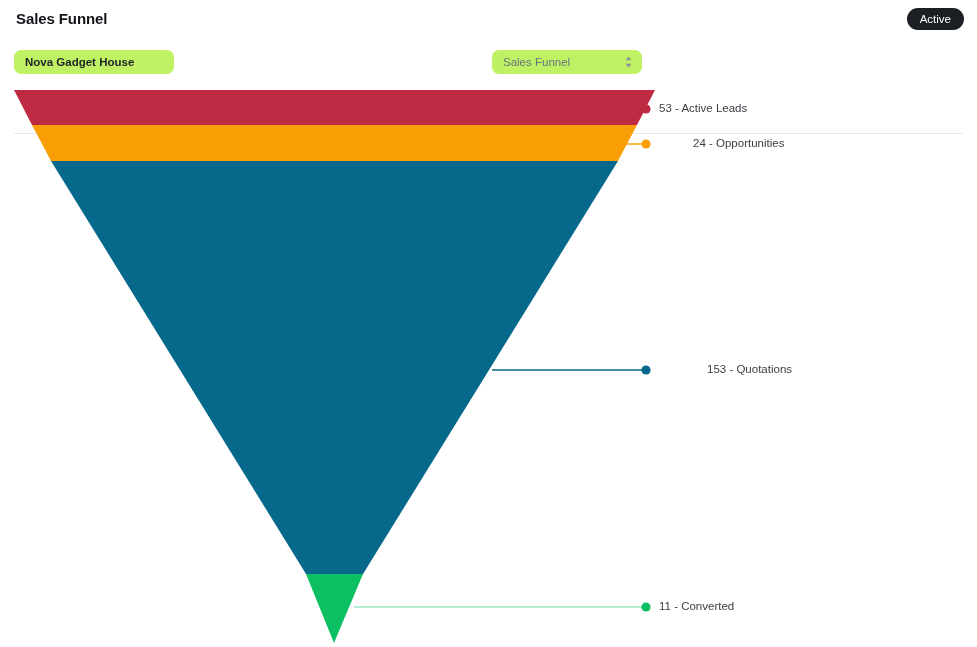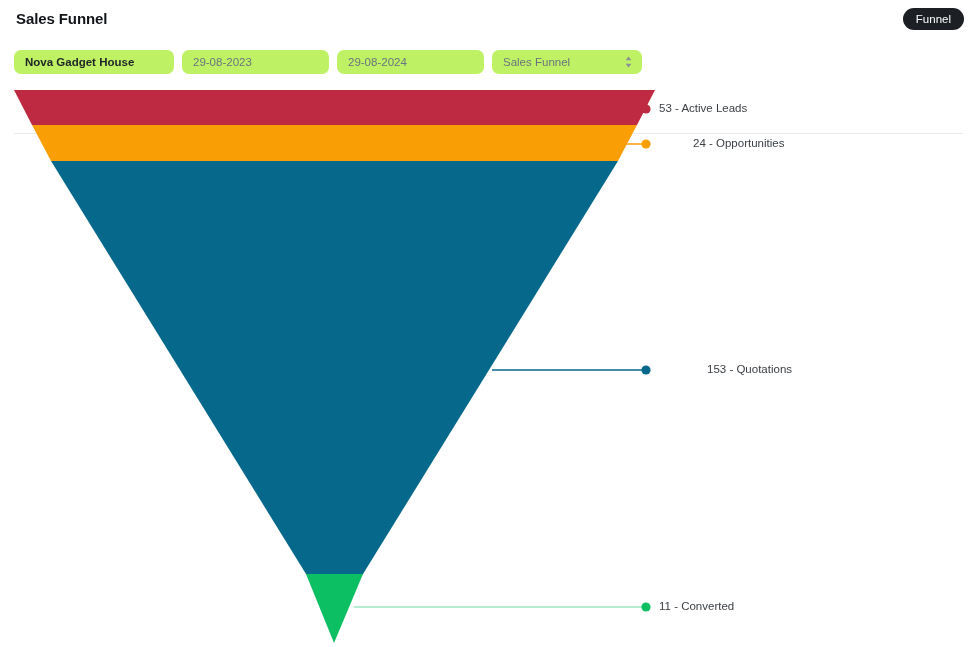--- a/index.html
+++ b/index.html
@@ -124,27 +124,25 @@
     color: #3b4045;
     white-space: nowrap;
     line-height: 1;
   }
 </style>
 </head>
 <body>
 
 <div class="header">
   <div class="page-title">Sales Funnel</div>
-  <button class="refresh-btn">Funnel</button>
+  <button class="refresh-btn">Active</button>
 </div>
 
 <div class="filter-bar">
   <input id="f-company" class="filter-field primary" type="text" value="Nova Gadget House" style="">
-  <input id="f-from" class="filter-field" type="text" value="29-08-2023" style="">
-  <input id="f-to" class="filter-field" type="text" value="29-08-2024" style="">
 
   <div class="select-wrap">
     <input class="filter-field" type="text" value="Sales Funnel" style="">
     <svg class="chevron-updown" viewBox="0 0 9 14">
       <path d="M4.5 1.5 L7.4 5.2 L1.6 5.2 Z" fill="#8b9097"></path>
       <path d="M4.5 12.5 L7.4 8.8 L1.6 8.8 Z" fill="#8b9097"></path>
     </svg>
   </div>
 
   <div class="divider"></div>

